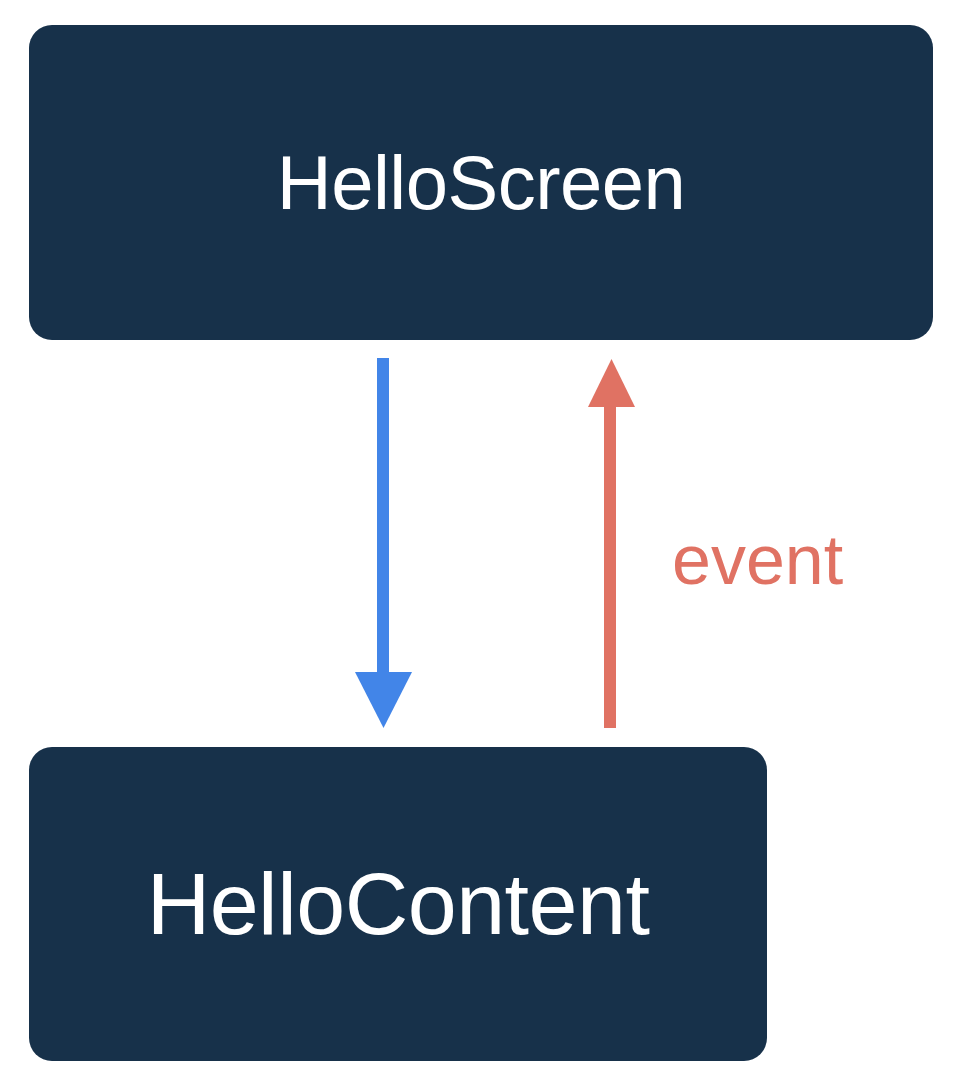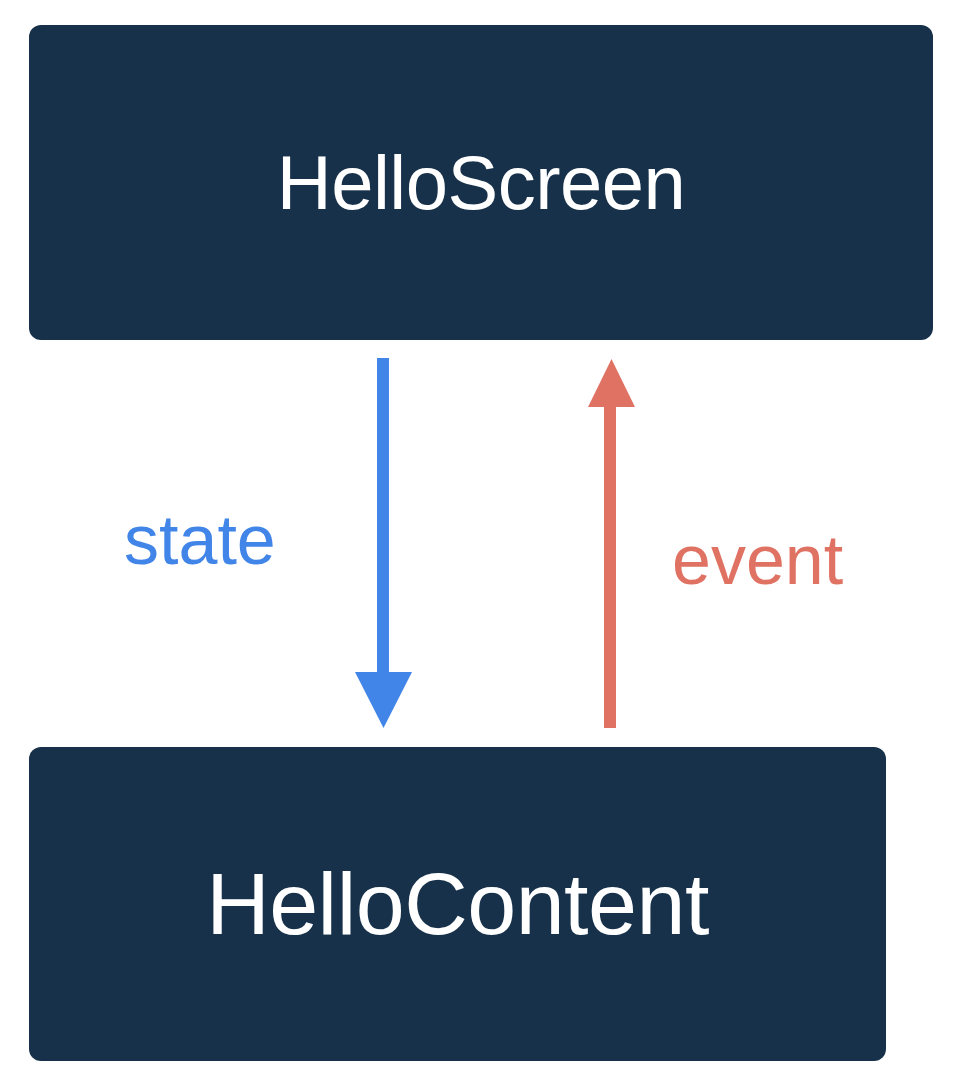--- a/index.html
+++ b/index.html
@@ -17,21 +17,21 @@
     height: 1078px;
     background: #ffffff;
     overflow: hidden;
   }
   .node-box {
     position: absolute;
     box-sizing: border-box;
     display: flex;
     align-items: center;
     justify-content: center;
-    border-radius: 12px;
+    border-radius: 23px;
     background: #17314a;
   }
   .node-label {
     color: #ffffff;
     font-family: "Liberation Sans", sans-serif;
     font-weight: 400;
     letter-spacing: -0.5px;
     white-space: nowrap;
     line-height: 1;
   }
@@ -40,21 +40,21 @@
     top: 25px;
     width: 904px;
     height: 315px;
   }
   #node-screen .node-label {
     font-size: 76px;
   }
   #node-content {
     left: 29px;
     top: 747px;
-    width: 857px;
+    width: 738px;
     height: 314px;
   }
   #node-content .node-label {
     font-size: 88px;
   }
   .edge-svg {
     position: absolute;
     left: 0;
     top: 0;
     width: 958px;
@@ -95,21 +95,20 @@
       <rect x="377" y="358" width="12" height="320" fill="#4285e8"></rect>
       <polygon points="355,672 412,672 383.5,728" fill="#4285e8"></polygon>
     </g>
 
     <g>
       <rect x="604" y="404" width="12" height="324" fill="#e07263"></rect>
       <polygon points="588,407 635,407 611.5,359" fill="#e07263"></polygon>
     </g>
   </svg>
 
-  <span class="edge-label" id="label-state">state</span>
 
   <span class="edge-label" id="label-event">event</span>
 
   <div class="node-box" id="node-content">
     <span class="node-label">HelloContent</span>
   </div>
 
 </div>
 
 </body></html>

